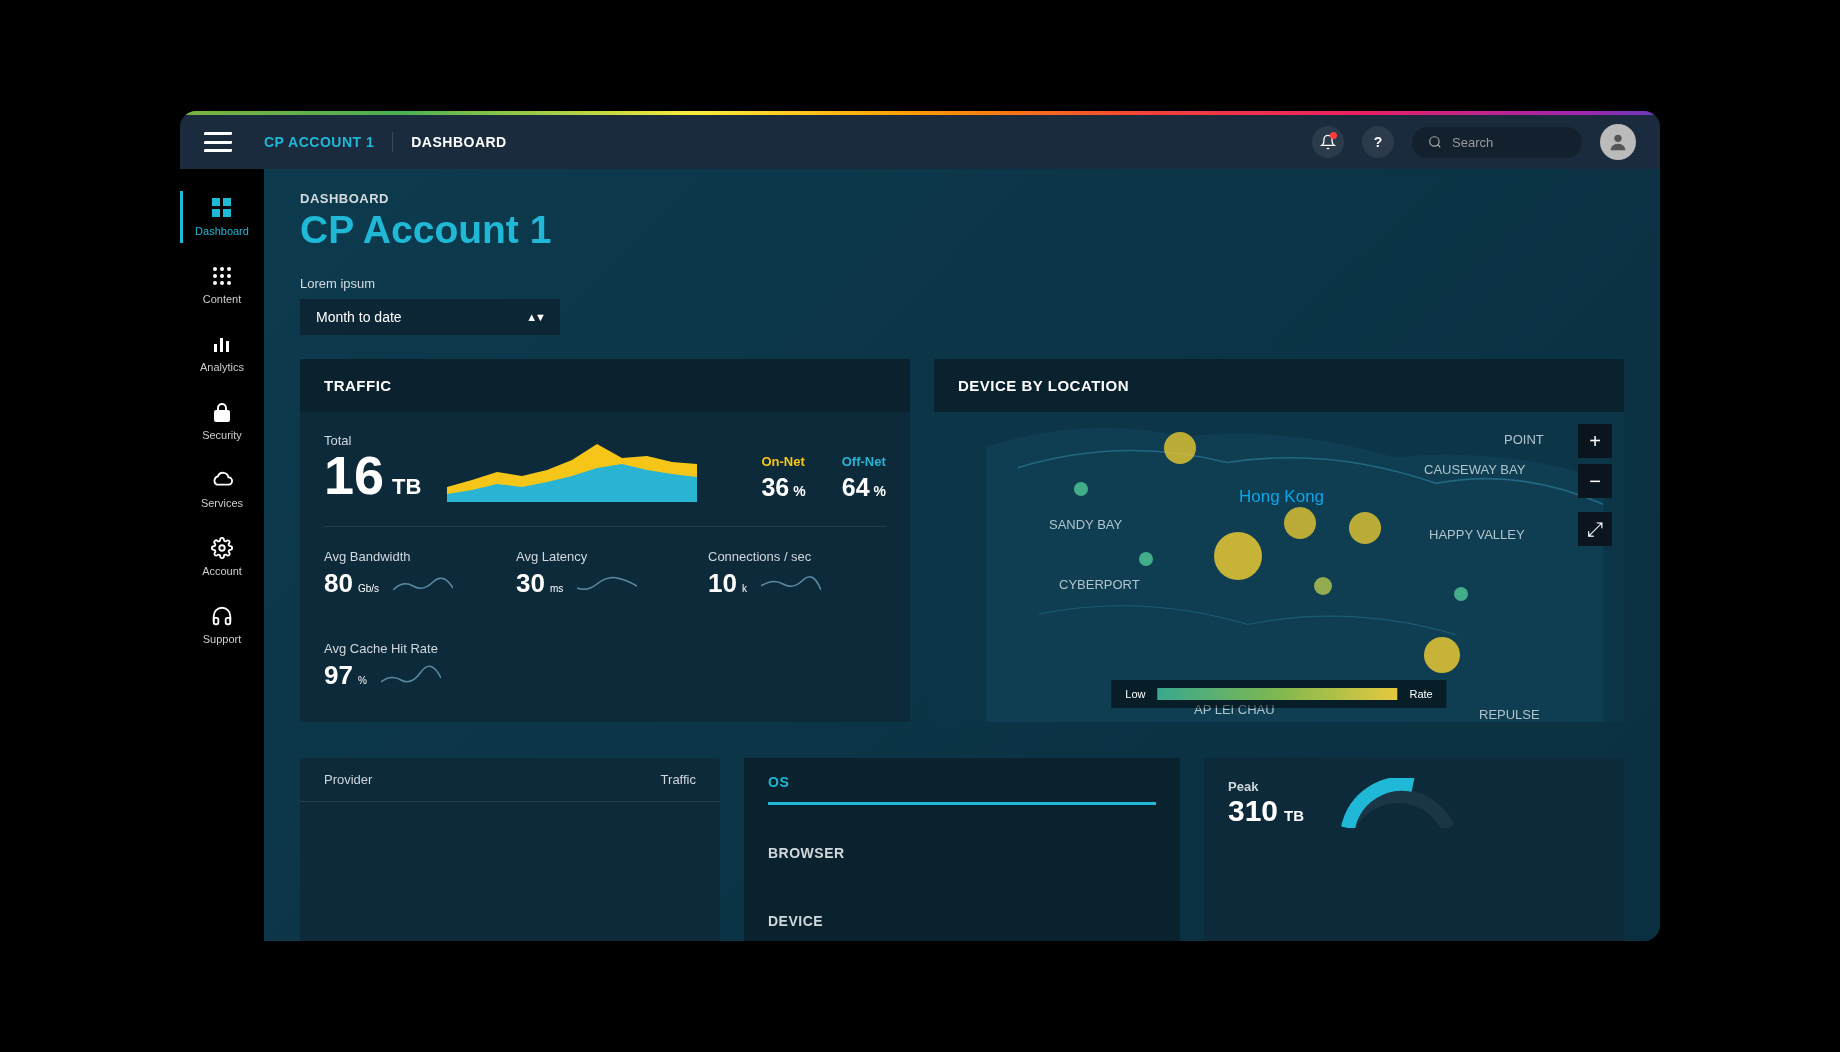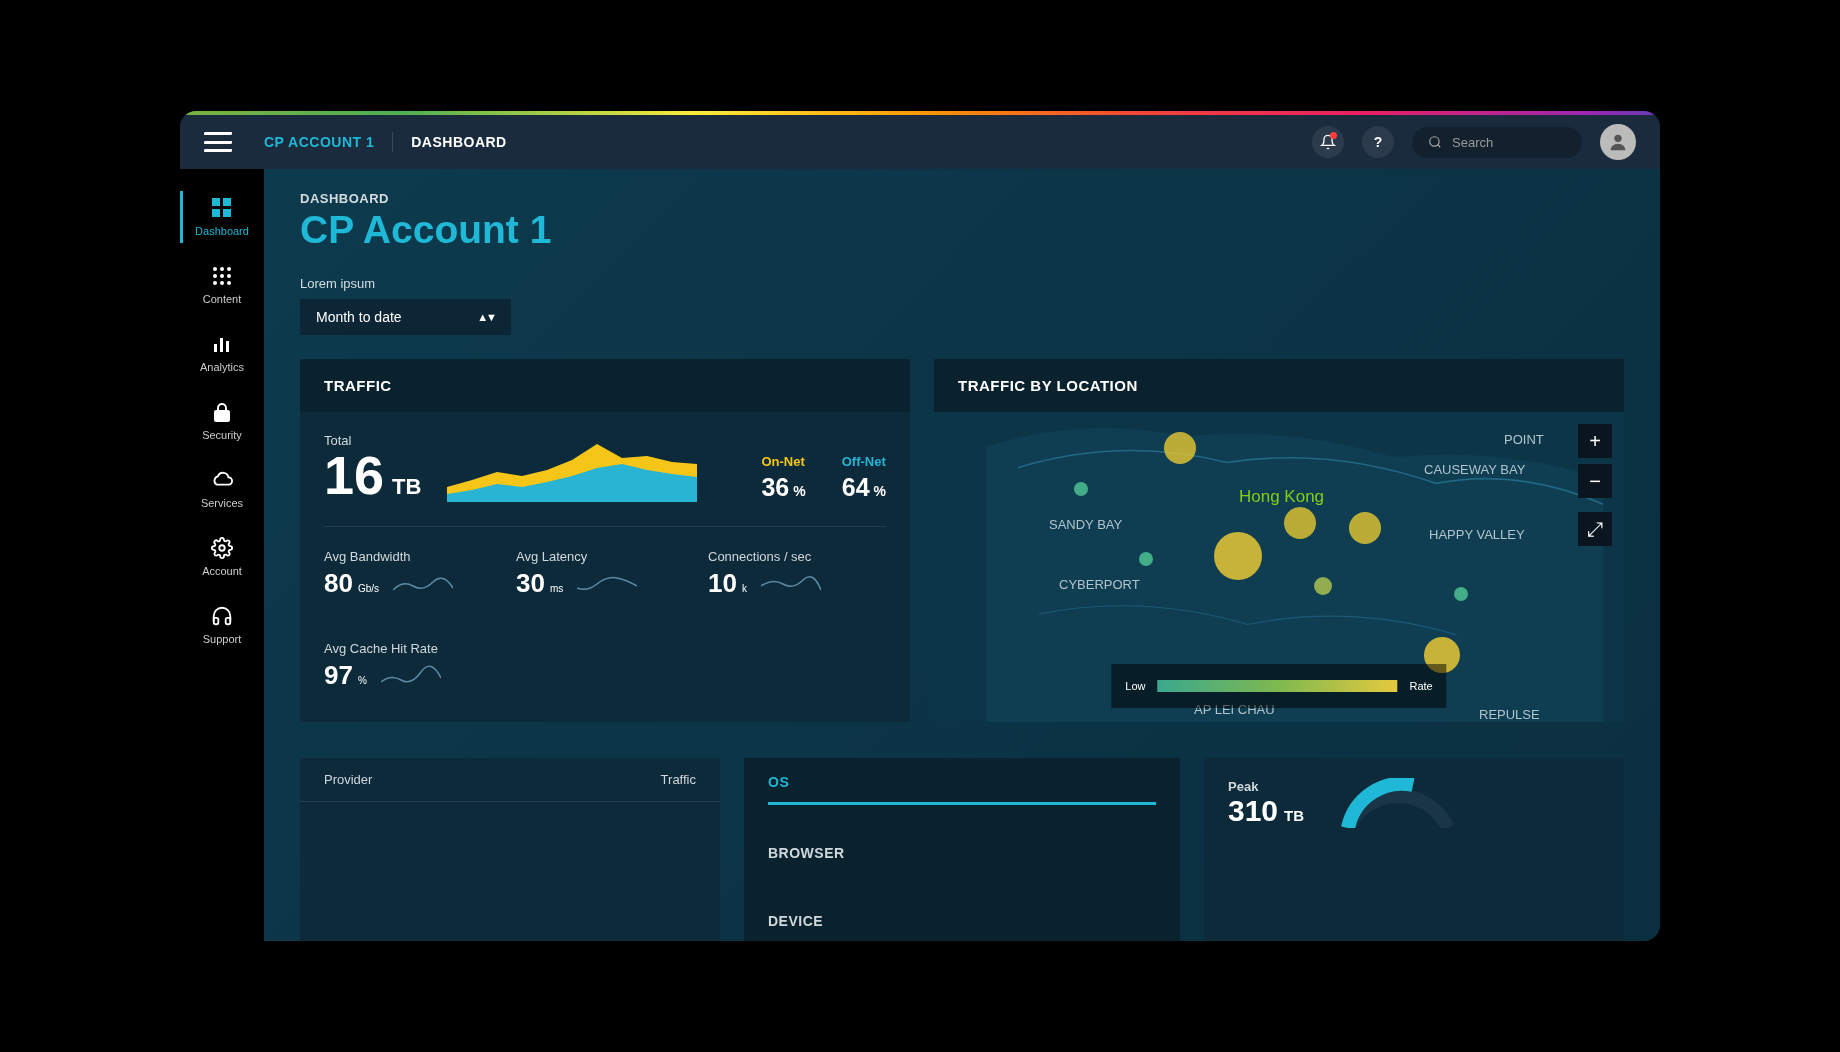--- a/index.html
+++ b/index.html
@@ -155,21 +155,21 @@
 }
 .filter-label {
   font-size: 13px;
   color: #d5dce0;
   margin-bottom: 8px;
 }
 .select {
   background: #0d2635;
   border: none;
   padding: 10px 16px;
-  width: 211px;
+  width: 260px;
   color: #fff;
   font-size: 14px;
   display: flex;
   justify-content: space-between;
   align-items: center;
   cursor: pointer;
 }
 .dashboard-grid {
   padding: 0 36px 36px;
   display: grid;
@@ -243,21 +243,21 @@
 }
 .map-legend {
   position: absolute;
   bottom: 14px;
   left: 50%;
   transform: translateX(-50%);
   display: flex;
   align-items: center;
   gap: 12px;
   background: rgba(0,0,0,0.5);
-  padding: 16px 14px;
+  padding: 8px 14px;
   font-size: 11px;
 }
 .legend-bar {
   width: 240px; height: 12px;
   background: linear-gradient(90deg, #3aa88f, #7fb850, #e5c93e);
 }
 .row2 {
   padding: 0 36px;
   display: grid;
   grid-template-columns: 420px 1fr 420px;
@@ -529,28 +529,28 @@
                 <svg class="sparkline" viewBox="0 0 60 24" fill="none" stroke="#5b8aa5" stroke-width="1.5">
                     <path d="M0,18 Q10,10 20,16 T40,8 T60,14"></path>
                   </svg>
               </div>
             </div>
           </div>
         </div>
       </div>
 
       <div class="card map-card">
-        <div class="card-header">TRAFFIC BY LOCATION</div>
+        <div class="card-header">DEVICE BY LOCATION</div>
         <div class="map-area">
           <svg width="100%" height="100%" viewBox="0 0 660 310" preserveAspectRatio="xMidYMid slice">
             <path d="M50,40 Q140,10 240,30 Q340,20 440,50 Q540,40 640,70 L640,310 L50,310 Z" fill="#10425a" opacity="0.6"></path>
             <path d="M80,60 Q180,30 280,55 Q380,40 480,75 Q560,60 640,95" fill="none" stroke="#2a7a9a" stroke-width="1.5" opacity="0.7"></path>
             <path d="M100,200 Q200,180 300,210 Q400,190 500,220" fill="none" stroke="#2a7a9a" stroke-width="1" opacity="0.5"></path>
           </svg>
-          <div class="city-label" style="top:75px;left:305px;font-size:17px;color:#84cc16;font-weight:500;">Hong Kong</div>
+          <div class="city-label" style="top:75px;left:305px;font-size:17px;color:#0ea5e9;font-weight:500;">Hong Kong</div>
           <div class="city-label" style="top:105px;left:115px;">SANDY BAY</div>
           <div class="city-label" style="top:165px;left:125px;">CYBERPORT</div>
           <div class="city-label" style="top:115px;left:495px;">HAPPY VALLEY</div>
           <div class="city-label" style="top:50px;left:490px;">CAUSEWAY BAY</div>
           <div class="city-label" style="top:20px;left:570px;">POINT</div>
           <div class="city-label" style="top:290px;left:260px;">AP LEI CHAU</div>
           <div class="city-label" style="top:295px;left:545px;">REPULSE</div>
 
           <div class="dot-city" style="top:20px;left:230px;width:32px;height:32px;background:rgba(230,200,50,0.8);"></div>
           <div class="dot-city" style="top:70px;left:140px;width:14px;height:14px;background:rgba(80,200,150,0.8);"></div>

